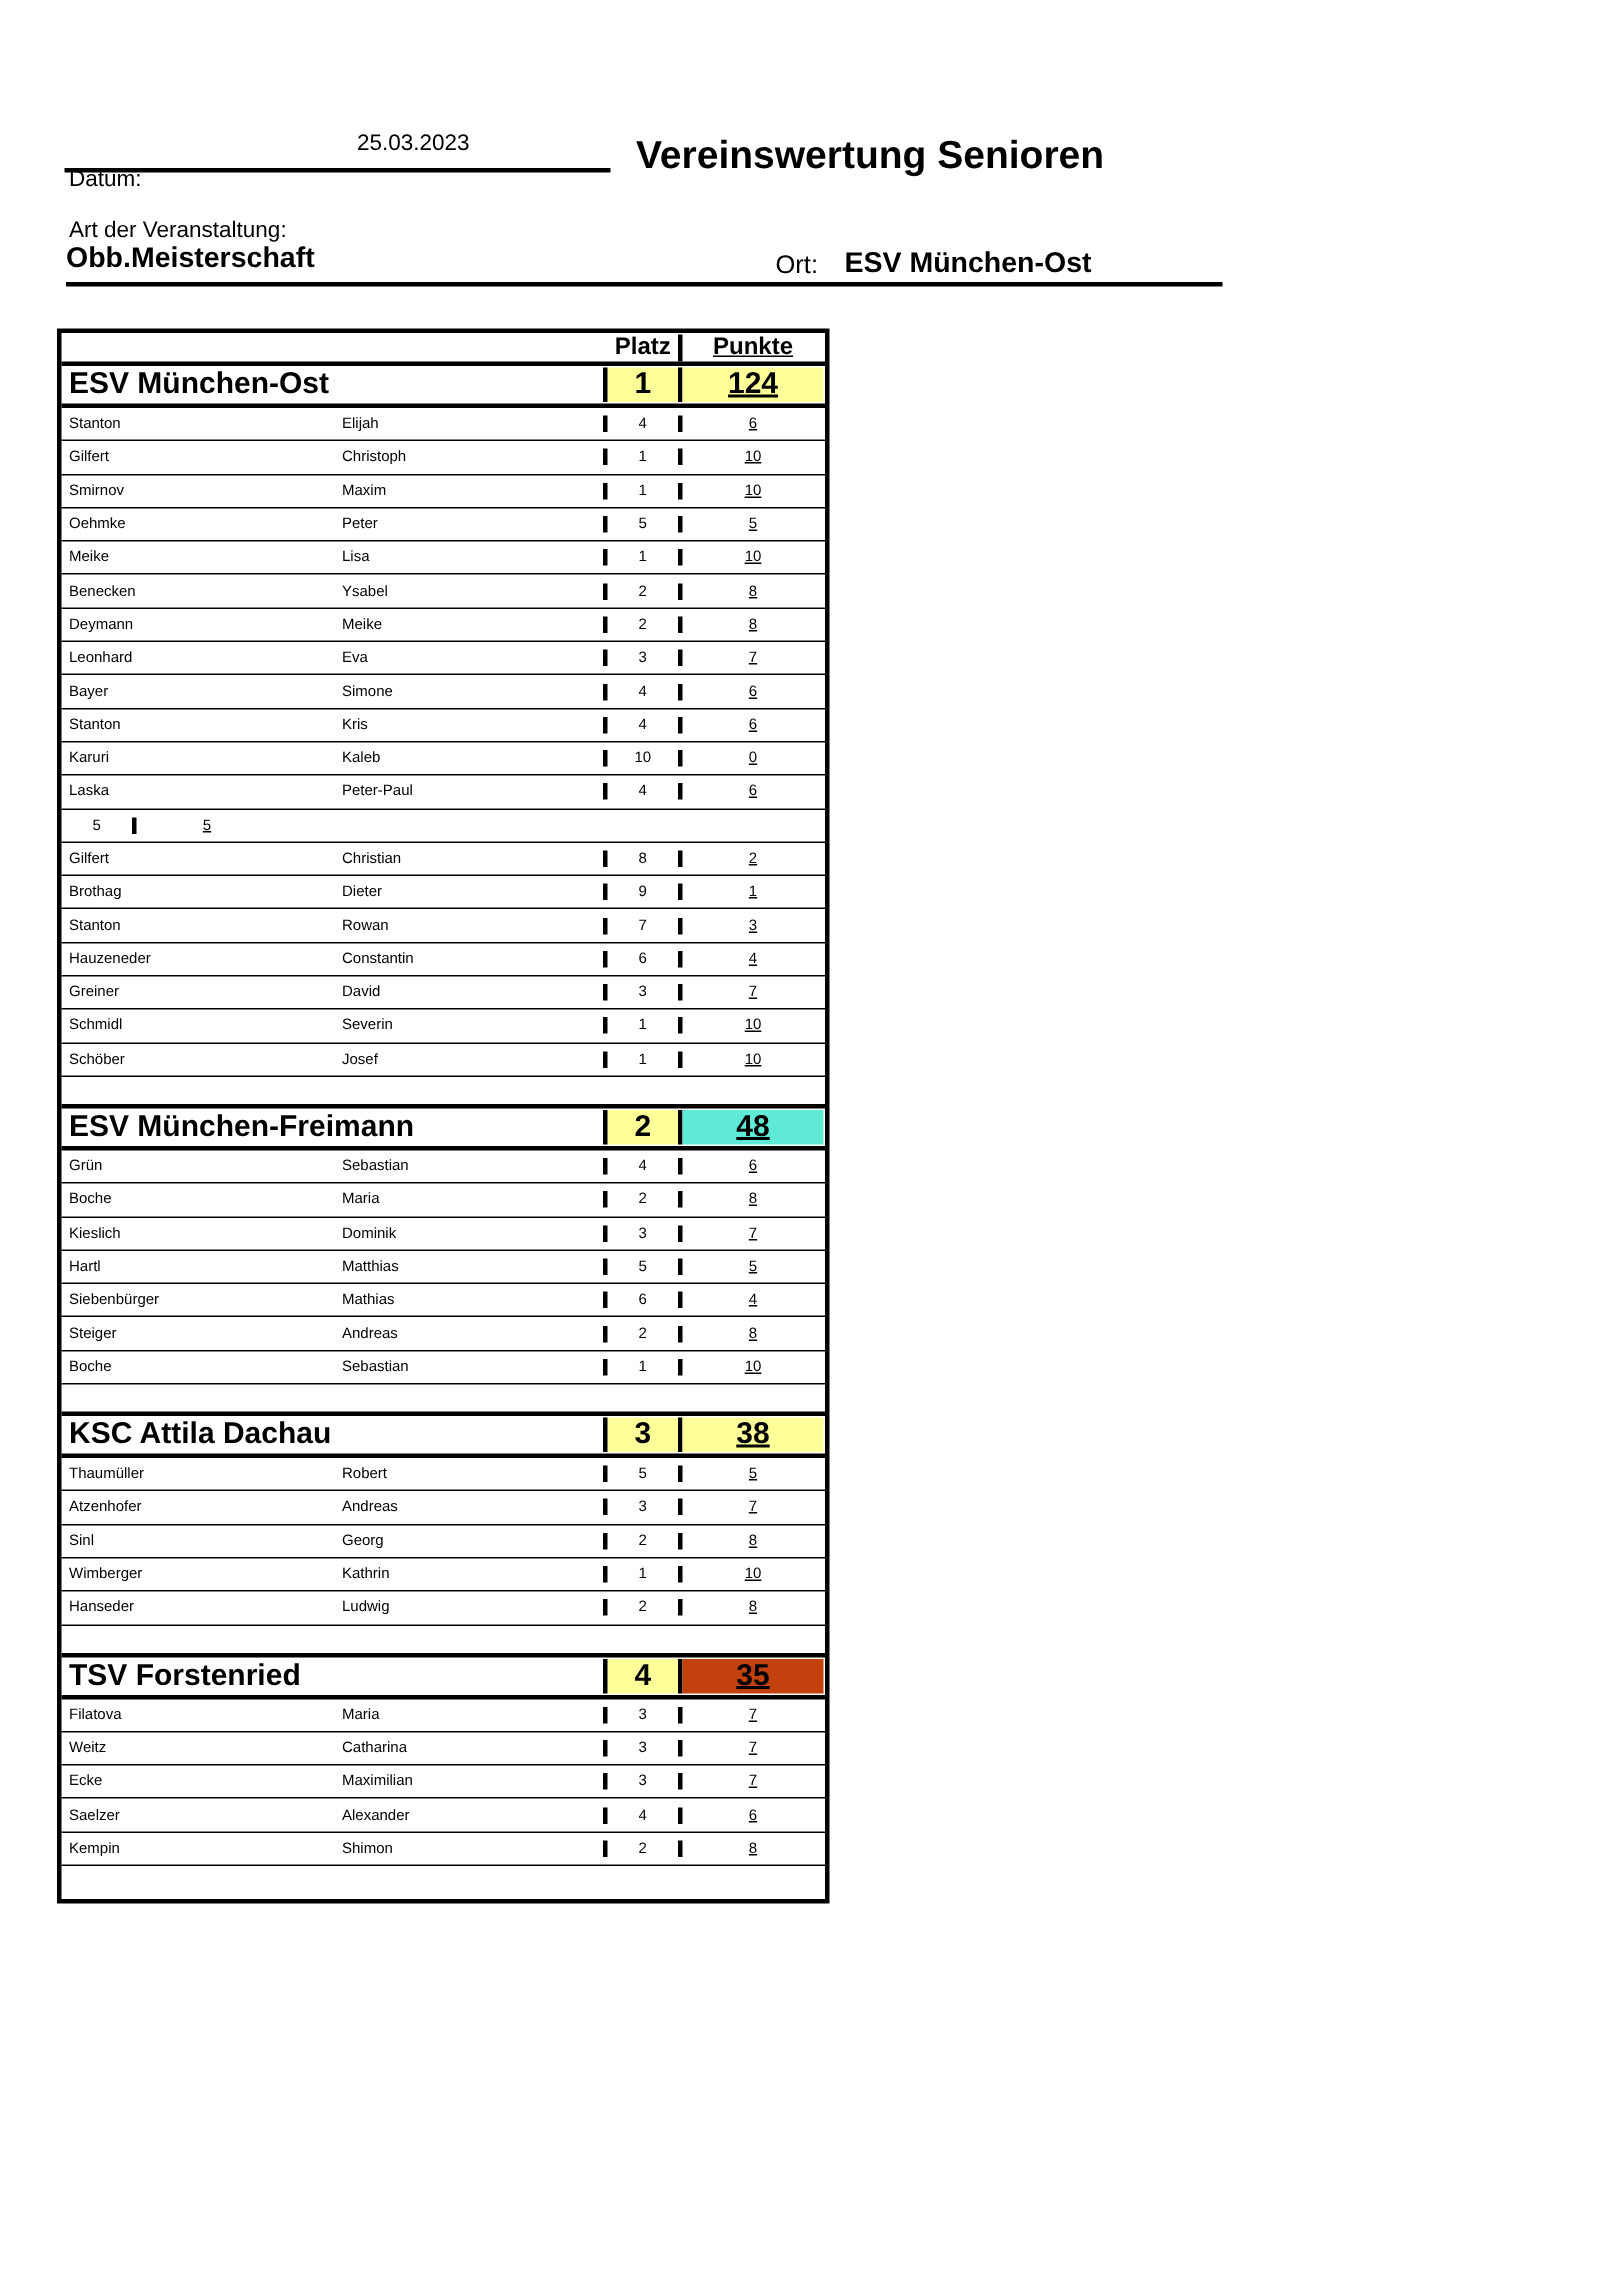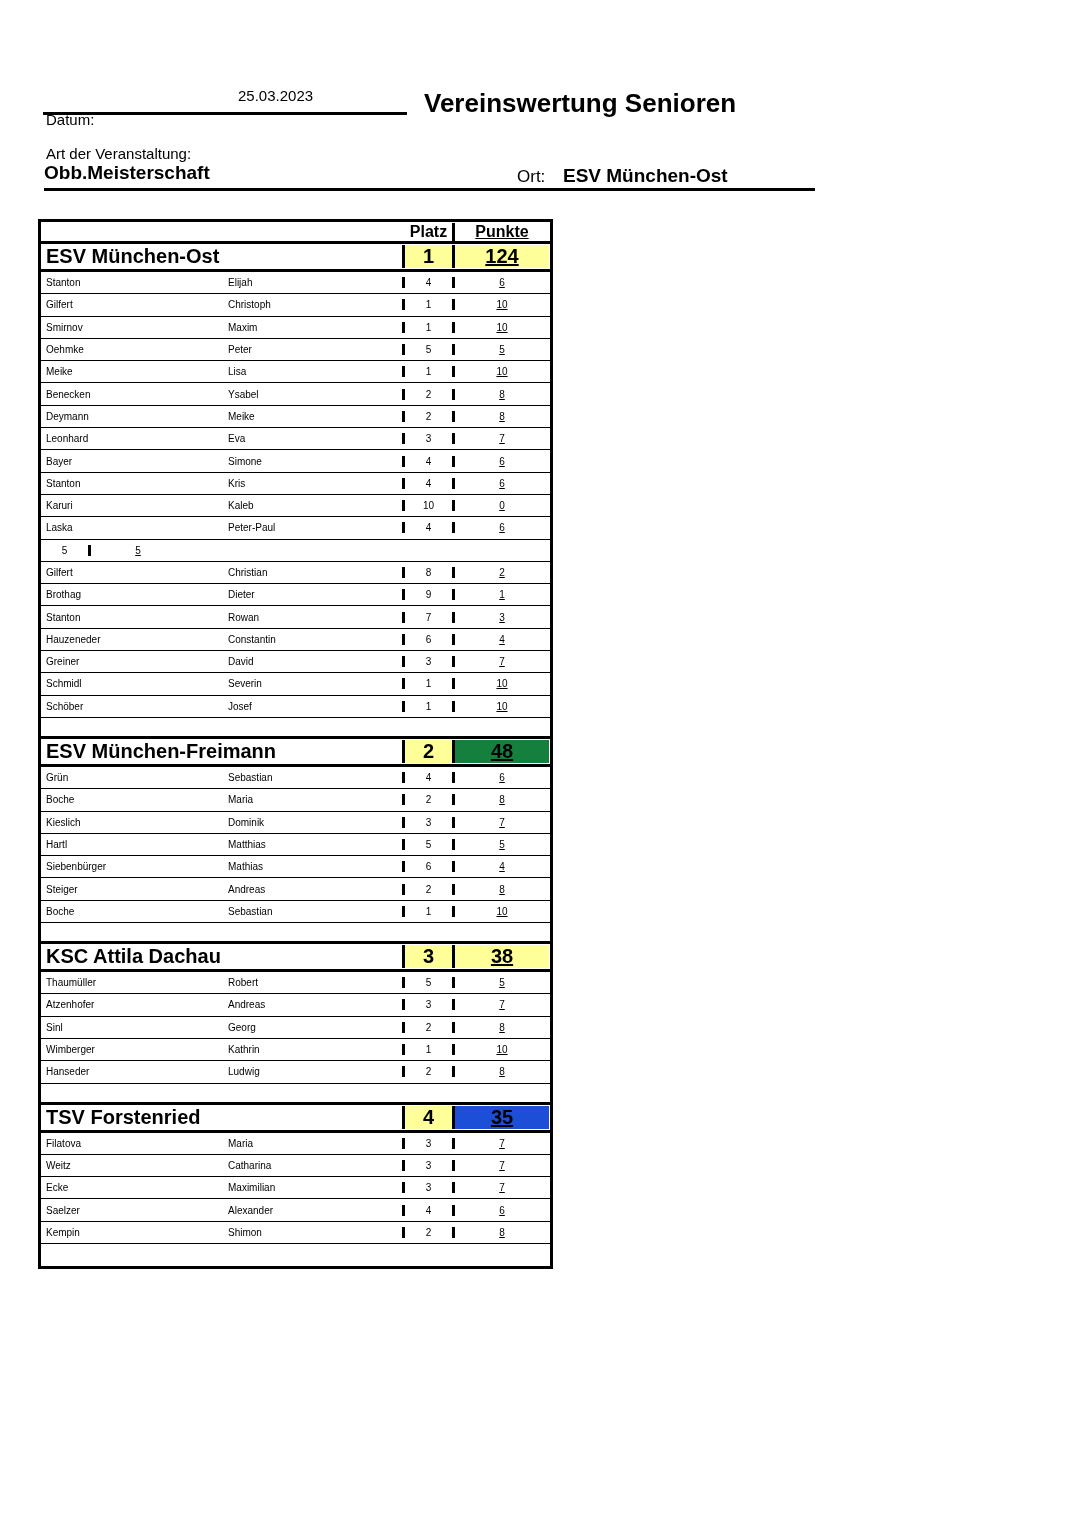--- a/index.html
+++ b/index.html
@@ -283,21 +283,21 @@
 
   <div class="row empty-row">
     <div class="c-name"></div>
     <div class="c-platz"></div>
     <div class="c-punkte"></div>
   </div>
 
   <div class="row team-row">
     <div class="c-name">ESV München-Freimann</div>
     <div class="c-platz hl" style="background: rgb(255, 255, 153);">2</div>
-    <div class="c-punkte hl" style="background: #15803d;">48</div>
+    <div class="c-punkte hl" style="background: #5eead4;">48</div>
   </div>
 
   <div class="row player-row">
     <div class="c-name">
       <span class="lastname">Grün</span>
       <span class="firstname">Sebastian</span>
     </div>
     <div class="c-platz">4</div>
     <div class="c-punkte">6</div>
   </div>
@@ -415,21 +415,21 @@
 
   <div class="row empty-row">
     <div class="c-name"></div>
     <div class="c-platz"></div>
     <div class="c-punkte"></div>
   </div>
 
   <div class="row team-row">
     <div class="c-name">TSV Forstenried</div>
     <div class="c-platz hl" style="background: rgb(255, 255, 153);">4</div>
-    <div class="c-punkte hl" style="background: #1d4ed8;">35</div>
+    <div class="c-punkte hl" style="background: #c2410c;">35</div>
   </div>
 
   <div class="row player-row">
     <div class="c-name">
       <span class="lastname">Filatova</span>
       <span class="firstname">Maria</span>
     </div>
     <div class="c-platz">3</div>
     <div class="c-punkte">7</div>
   </div>

